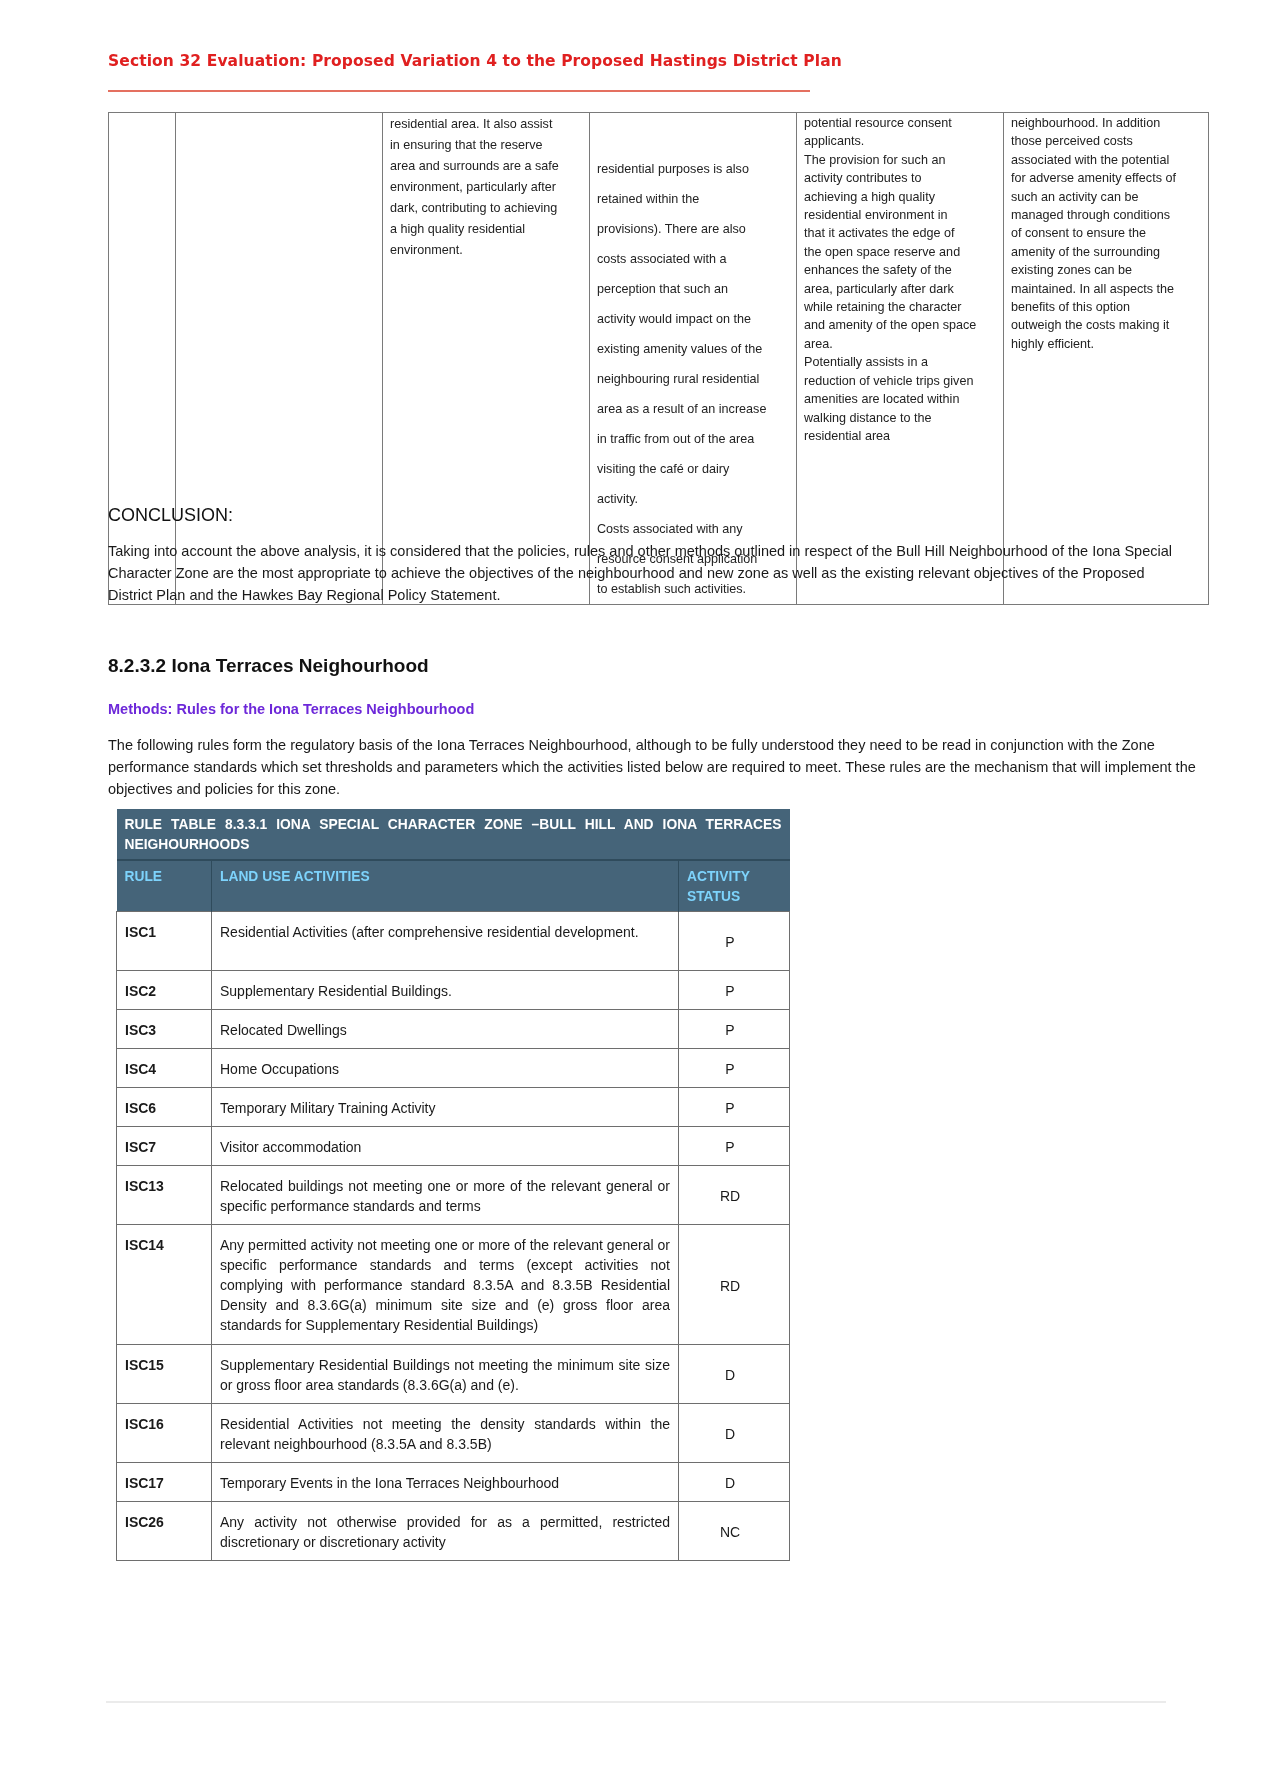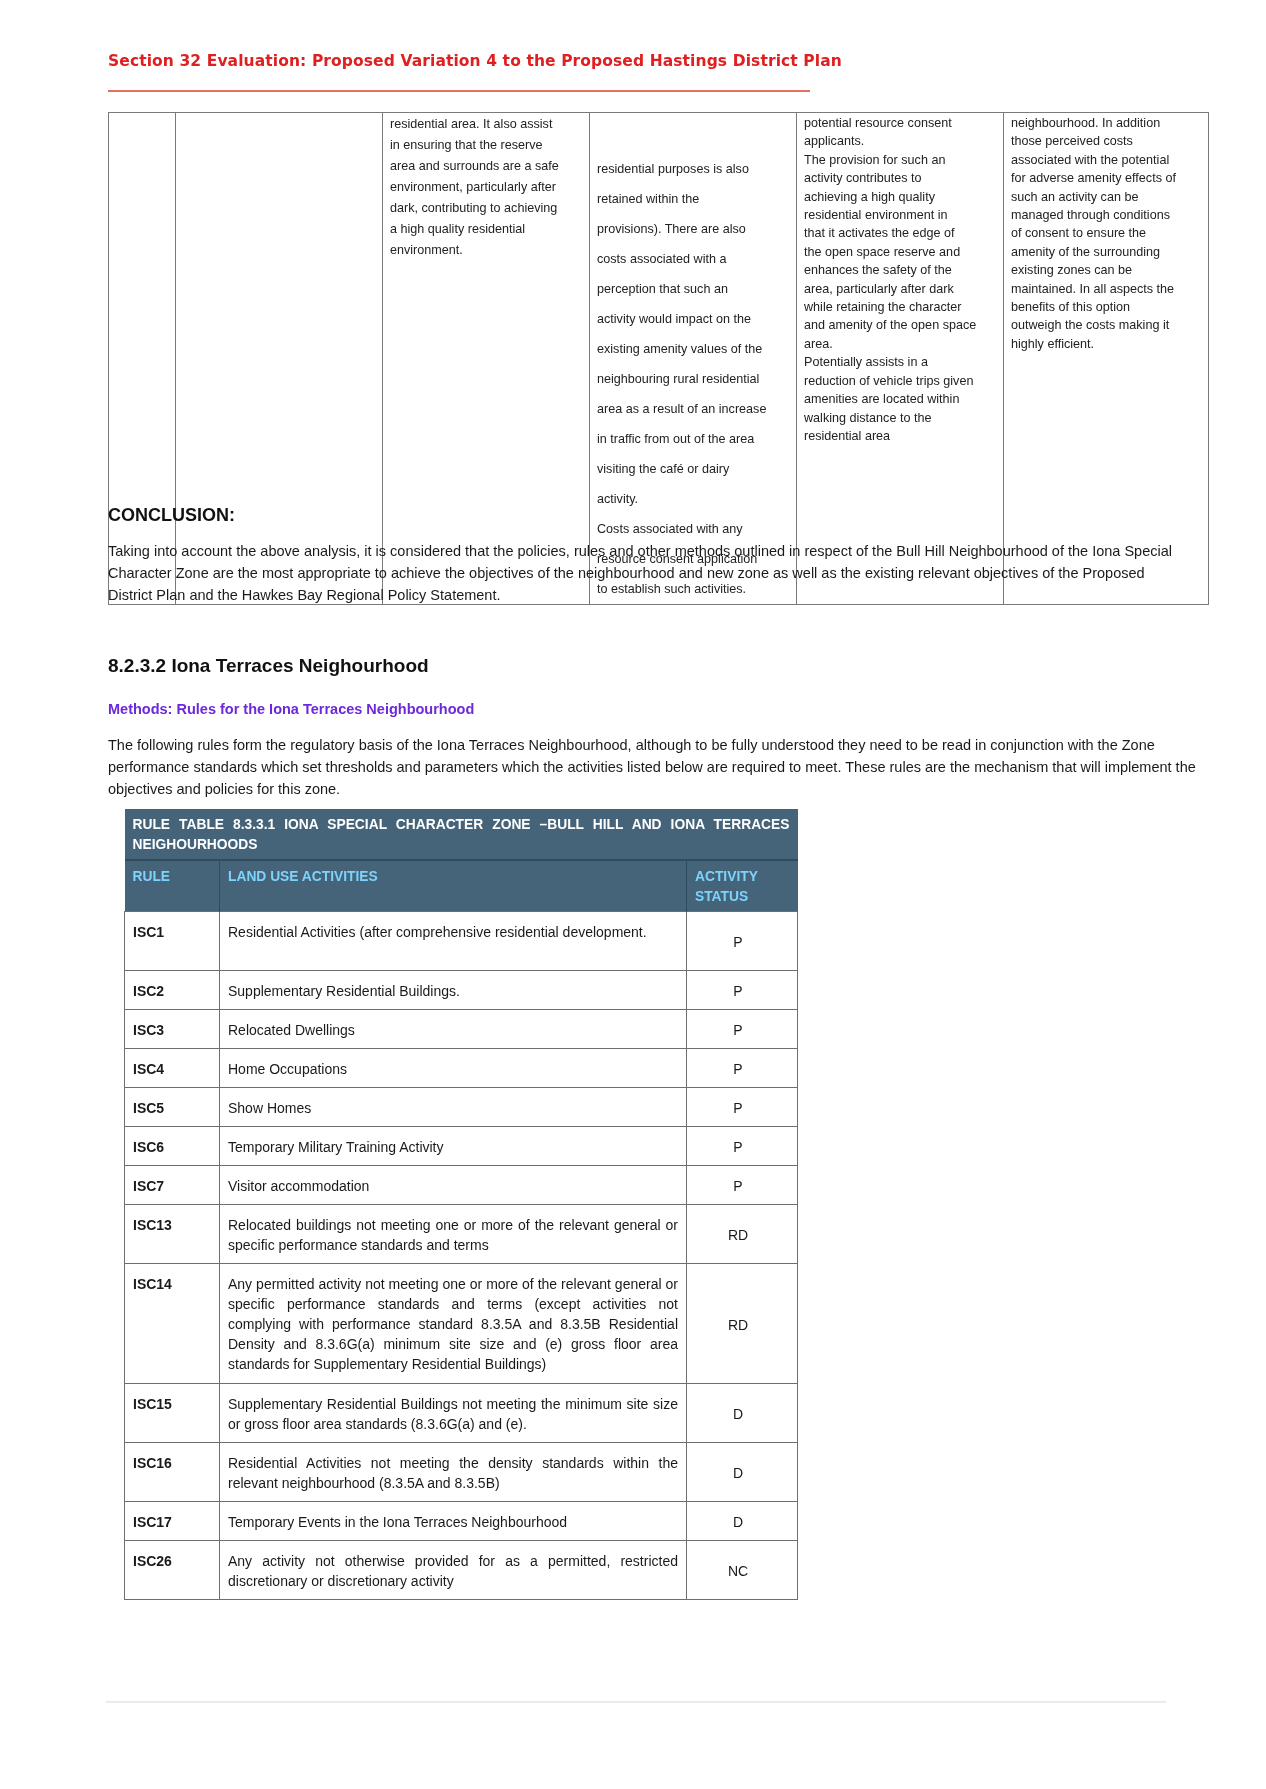--- a/index.html
+++ b/index.html
@@ -25,42 +25,42 @@
       font-size: 12.6px; color: #222;
     }
     .cont-table td p { white-space: pre-line; }
     .cont-table td.c3 p { line-height: 21px; }
     .cont-table td.c4 p { line-height: 30px; margin-top: 40px; }
     .cont-table td.c5 p { line-height: 18.4px; }
     .cont-table td.c6 p { line-height: 18.4px; }
     .cont-table tr { border-bottom: 1.5px solid #555; }
 
     .conclusion-title {
-      position: absolute; left: 108px; top: 505px; font-size: 18px; font-weight: bold; color: #111;
+      position: absolute; left: 108px; top: 505px; font-size: 18px; font-weight: normal; color: #111;
     }
     .conclusion-body {
       position: absolute; left: 108px; top: 540px; width: 1080px;
       font-size: 14.5px; line-height: 22px; color: #1a1a1a;
     }
 
     .section-title {
       position: absolute; left: 108px; top: 655px; font-size: 19px; font-weight: bold; color: #111;
     }
     .methods-title {
       position: absolute; left: 108px; top: 701px; font-size: 14.5px; font-weight: bold; color: #6d28d9;
     }
     .intro-body {
       position: absolute; left: 108px; top: 734px; width: 1090px;
       font-size: 14.5px; line-height: 22px; color: #1a1a1a;
     }
 
     
     .rule-table {
       position: absolute; left: 116px; top: 809px; width: 673px;
-      border-collapse: collapse; table-layout: fixed; margin-left: 8px;
+      border-collapse: collapse; table-layout: fixed;
     }
     .rule-table .title-row td {
       background: #456479; color: #ffffff; font-weight: bold; font-size: 13.8px;
       padding: 6px 8px 4px 8px; line-height: 20px; text-align: justify; text-align-last: left;
       border-bottom: 2px solid #2f4b5c;
     }
     .rule-table .head-row td {
       background: #456479; color: #7dd3fc; font-weight: bold; font-size: 13.8px;
       padding: 6px 8px 4px 8px; line-height: 20px; vertical-align: top;
       border-right: 1px solid #2f4b5c; height: 50px;
@@ -202,25 +202,20 @@
     <td class="rule-code">ISC3</td>
     <td class="activity">Relocated Dwellings</td>
     <td class="status">P</td>
   </tr>
   <tr class="body-row" style="height:39px">
     <td class="rule-code">ISC4</td>
     <td class="activity">Home Occupations</td>
     <td class="status">P</td>
   </tr>
   <tr class="body-row" style="height:39px">
-    <td class="rule-code">ISC5</td>
-    <td class="activity">Show Homes</td>
-    <td class="status">P</td>
-  </tr>
-  <tr class="body-row" style="height:39px">
     <td class="rule-code">ISC6</td>
     <td class="activity">Temporary Military Training Activity</td>
     <td class="status">P</td>
   </tr>
   <tr class="body-row" style="height:39px">
     <td class="rule-code">ISC7</td>
     <td class="activity">Visitor accommodation</td>
     <td class="status">P</td>
   </tr>
   <tr class="body-row" style="height:59px">

